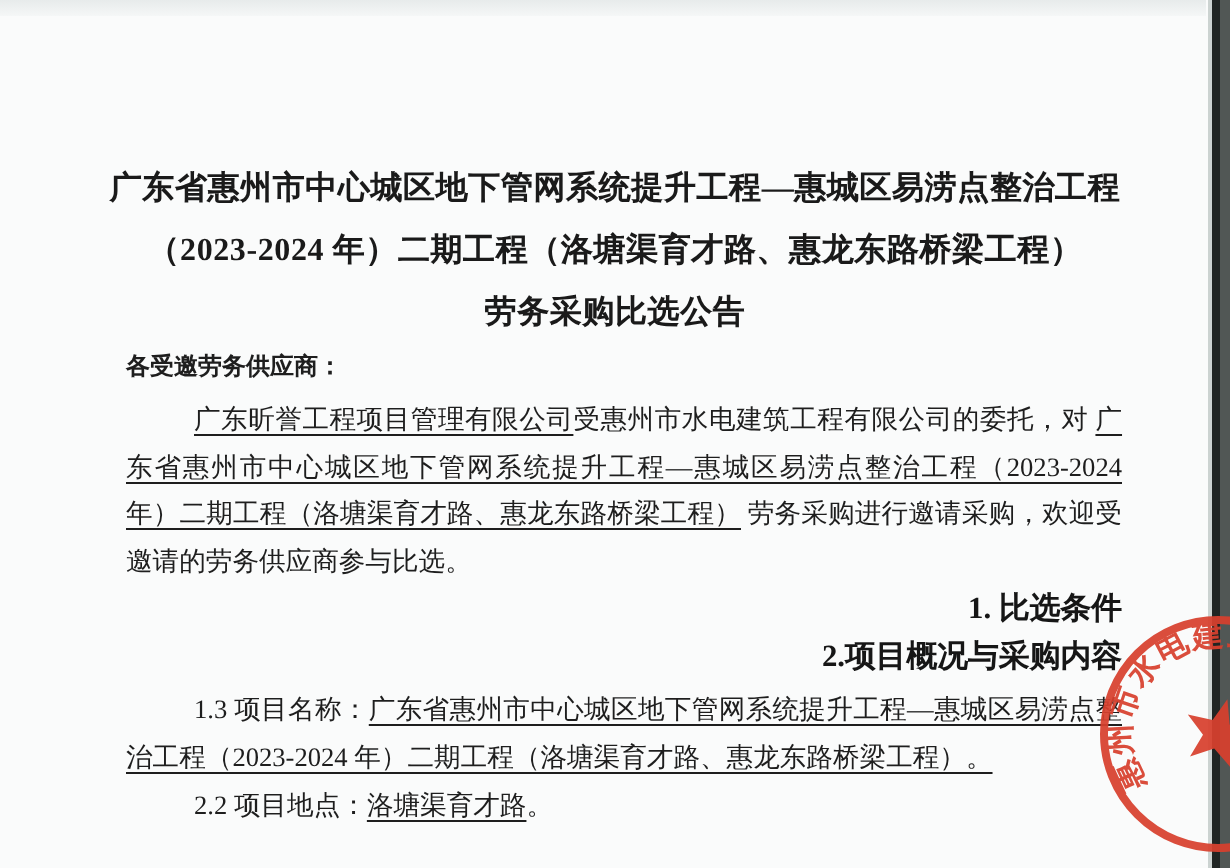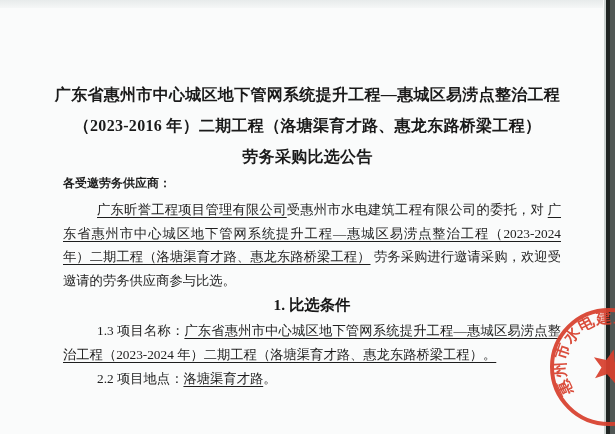--- a/index.html
+++ b/index.html
@@ -67,21 +67,21 @@
     margin-top: 6px;
     line-height: 23.6px;
     text-indent: 34px;
   }
   .sec-heading {
     margin-top: 2px;
     line-height: 22px;
     font-weight: bold;
     font-size: 15.4px;
     color: #161616;
-    text-align: center;
+    text-align: right;
   }
   .sec-heading.h2 { margin-top: 2px; }
   .sec1-body {
     margin-top: 4px;
     line-height: 20px;
     text-indent: 34px;
   }
   .item-para {
     margin-top: 3px;
     line-height: 23.6px;
@@ -109,33 +109,34 @@
 </head>
 <body>
 
 <div class="scan-top-band"></div>
 <div class="scan-right-edge"></div>
 
 <div class="doc">
 
   <div class="title-block">
     <div class="title-line">广东省惠州市中心城区地下管网系统提升工程—惠城区易涝点整治工程</div>
-    <div class="title-line">（2023-2016 年）二期工程（洛塘渠育才路、惠龙东路桥梁工程）</div>
+    <div class="title-line">（2023-2024 年）二期工程（洛塘渠育才路、惠龙东路桥梁工程）</div>
     <div class="title-line">劳务采购比选公告</div>
   </div>
 
   <div class="content">
 
     <div class="salutation">各受邀劳务供应商：</div>
 
     <div class="intro-para"><span class="u">广东昕誉工程项目管理有限公司</span><span>受惠州市水电建筑工程有限公司的委托，对 </span><span class="u">广东省惠州市中心城区地下管网系统提升工程—惠城区易涝点整治工程（2023-2024 年）二期工程（洛塘渠育才路、惠龙东路桥梁工程）</span><span> 劳务采购进行邀请采购，欢迎受邀请的劳务供应商参与比选。</span></div>
 
     <div class="sec-heading">1. 比选条件</div>
 
 
+    <div class="sec-heading h2">2.项目概况与采购内容</div>
 
     <div class="item-para"><span>1.3 项目名称：</span><span class="u">广东省惠州市中心城区地下管网系统提升工程—惠城区易涝点整治工程（2023-2024 年）二期工程（洛塘渠育才路、惠龙东路桥梁工程）。</span></div>
 
     <div class="item-para last"><span>2.2 项目地点：</span><span class="u">洛塘渠育才路</span><span>。</span></div>
 
   </div>
 </div>
 
 <svg class="seal" viewBox="0 0 130 130" xmlns="http://www.w3.org/2000/svg">
   <g fill="none" stroke="#d8402e">

